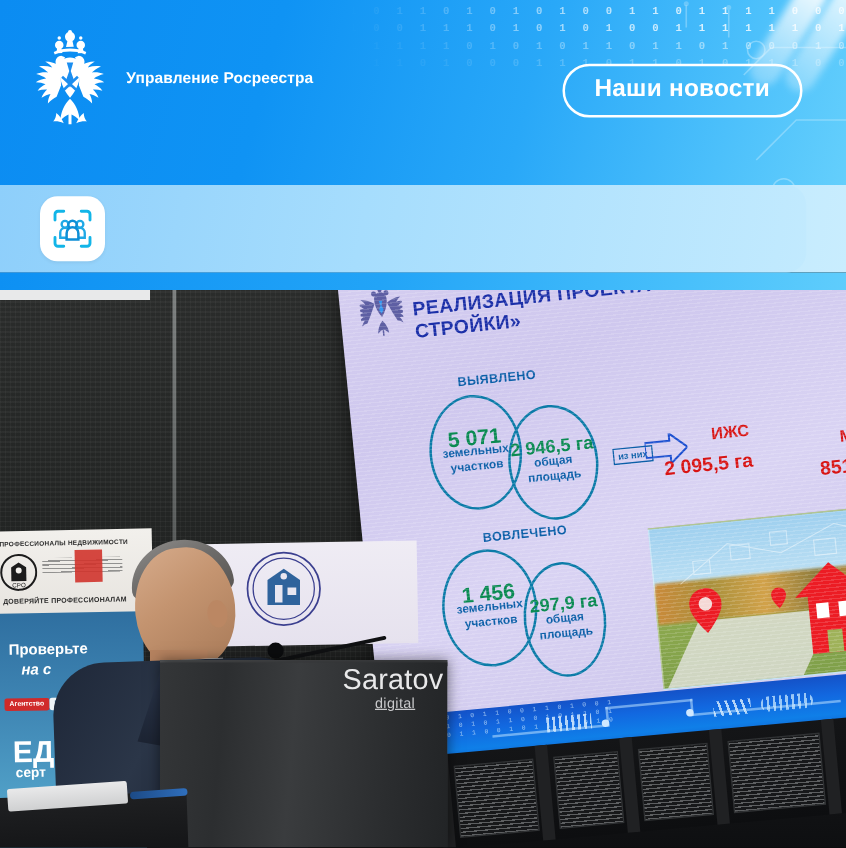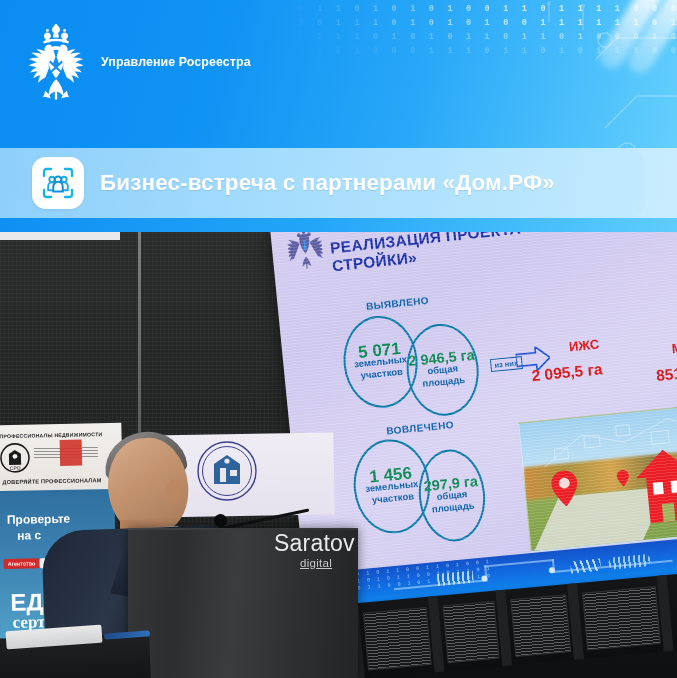--- a/index.html
+++ b/index.html
@@ -285,20 +285,21 @@
           <path d="M31.4 26h5.2l-2 6.8 2.6 7.4-3.2 5.8-3.2-5.8 2.6-7.4z"></path>
           <path d="M28.4 36.6l11.2 10.4-1.4 1.6-11.2-10.4z"></path>
           <path d="M39.6 36.6l-11.2 10.4 1.4 1.6 11.2-10.4z"></path>
         </g>
       </svg>
       <div class="logo-text">
         <div>Управление Росреестра</div>
       </div>
     </div>
 
+    <div class="news-btn">Наши новости</div>
   </div>
 
   <div class="titlebar">
     <div class="titlebar-inner">
       <div class="tb-icon-circle">
         <svg width="34" height="34" viewBox="0 0 34 34">
           <g fill="none" stroke="#12b5e8" stroke-width="2.3" stroke-linecap="round">
             <path d="M3 10V5.4A2.4 2.4 0 0 1 5.4 3H10"></path>
             <path d="M24 3h4.6A2.4 2.4 0 0 1 31 5.4V10"></path>
             <path d="M31 24v4.6a2.4 2.4 0 0 1-2.4 2.4H24"></path>
@@ -311,21 +312,20 @@
           <g fill="none" stroke="#1fa9e6" stroke-width="1.9">
             <circle cx="23" cy="13.4" r="2.7"></circle>
             <path d="M19.2 24.2v-4.1a3.8 3.8 0 0 1 3.8-3.8h0a3.8 3.8 0 0 1 3.8 3.8v4.1z"></path>
           </g>
           <g fill="#ffffff" stroke="#0e8fd6" stroke-width="2">
             <circle cx="17" cy="13.8" r="3.3"></circle>
             <path d="M12.3 25.6v-5.1a4.7 4.7 0 0 1 4.7-4.7h0a4.7 4.7 0 0 1 4.7 4.7v5.1z"></path>
           </g>
         </svg>
       </div>
-      <div class="tb-title">Бизнес-встреча с партнерами «Дом.РФ»</div>
     </div>
   </div>
   <div class="tb-strip"></div>
 
   <div class="photo">
     <div class="wall"></div>
     <div class="ceil-l"></div>
     <div class="wall-seam" style="left:138px"></div>
     <div class="door-frame"></div>
     <div class="wall-right-dark"></div>
@@ -455,25 +455,25 @@
         <text x="15" y="27" font-size="5" text-anchor="middle" fill="#1c1c1c" font-family="Liberation Sans">СРО</text>
       </svg>
       <div style="position:absolute;left:40px;top:22px;width:64px;height:12px;
            background:repeating-linear-gradient(0deg,#6b6b6b 0 1px,transparent 1px 3px);opacity:.7"></div>
       <div style="position:absolute;left:66px;top:16px;width:22px;height:26px;background:#d0342c;opacity:.9"></div>
       <div class="ru-line" style="position:absolute;left:8px;top:54px;font-size:5.6px;letter-spacing:.2px;">ДОВЕРЯЙТЕ ПРОФЕССИОНАЛАМ</div>
     </div>
 
     <div class="rollup-bot">
       <div class="ru-w" style="position:absolute;left:12px;top:22px;font-size:12px;">Проверьте</div>
-      <div class="ru-w" style="position:absolute;left:22px;top:38px;font-size:12px;">на с</div>
+      <div class="ru-w" style="position:absolute;left:22px;top:38px;font-size:12px;font-style:italic;">на с</div>
       <div class="agency-badge">Агентство</div>
       <div class="badge2">Выберите</div>
       <div class="ru-w" style="position:absolute;left:14px;top:98px;font-size:24px;">ЕДИ</div>
-      <div class="ru-w" style="position:absolute;left:16px;top:122px;font-size:17px;font-family:Liberation Serif, serif;">серт</div>
+      <div class="ru-w" style="position:absolute;left:16px;top:122px;font-size:11px;">серт</div>
       <div class="ru-w" style="position:absolute;left:34px;top:166px;font-size:13px;">и атте</div>
     </div>
 
     <div class="circ-banner"></div>
     <svg class="circ-logo" viewBox="0 0 62 62">
       <circle cx="31" cy="31" r="29" fill="none" stroke="#3b3f8f" stroke-width="1.4"></circle>
       <circle cx="31" cy="31" r="24.5" fill="none" stroke="#3b3f8f" stroke-width="1"></circle>
       <path d="M18 44 V24 L31 15 L44 24 V44 Z" fill="#2f639c"></path>
       <path d="M24 42 V28 h6 v14 z" fill="#e8e6f0"></path>
       <path d="M34 30 h7 v6 h-7 z" fill="#e8e6f0"></path>

